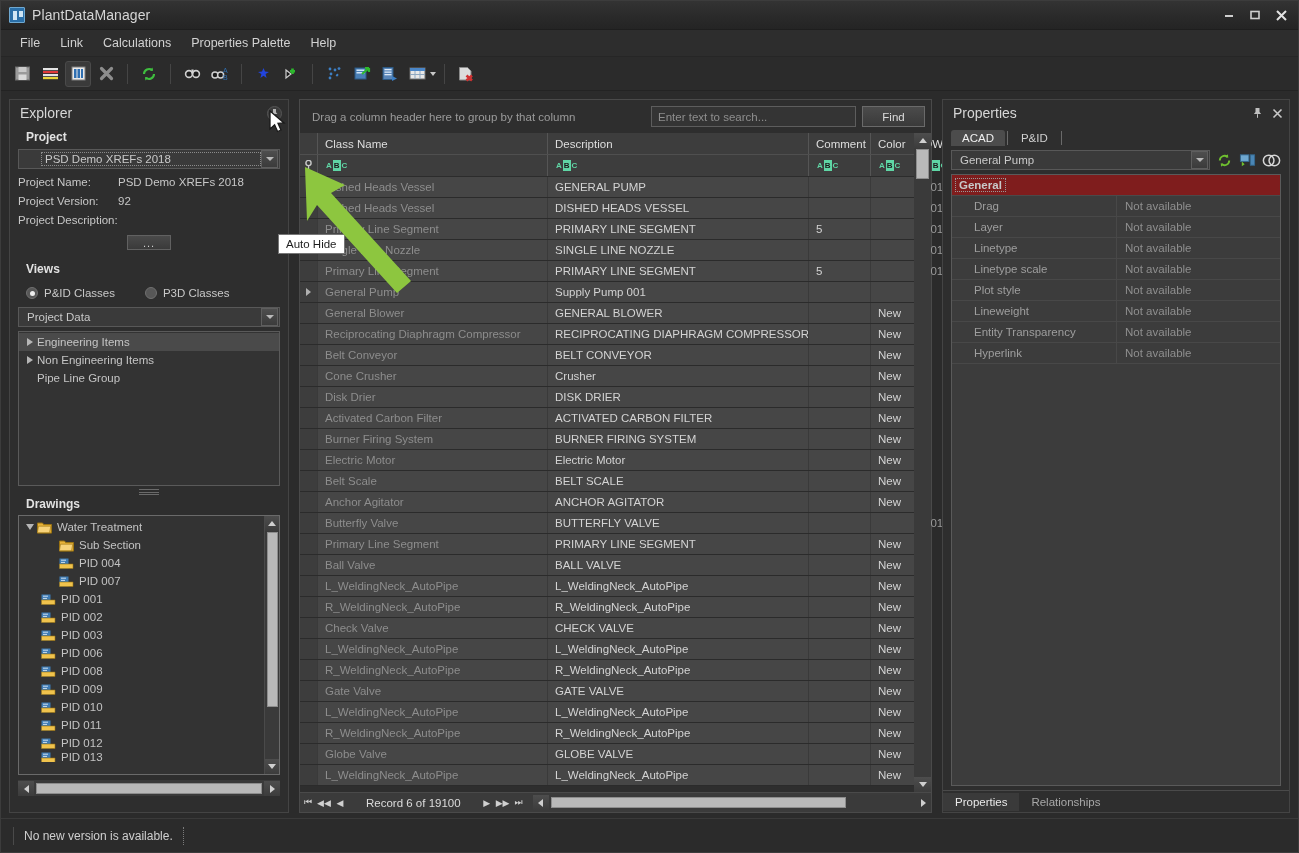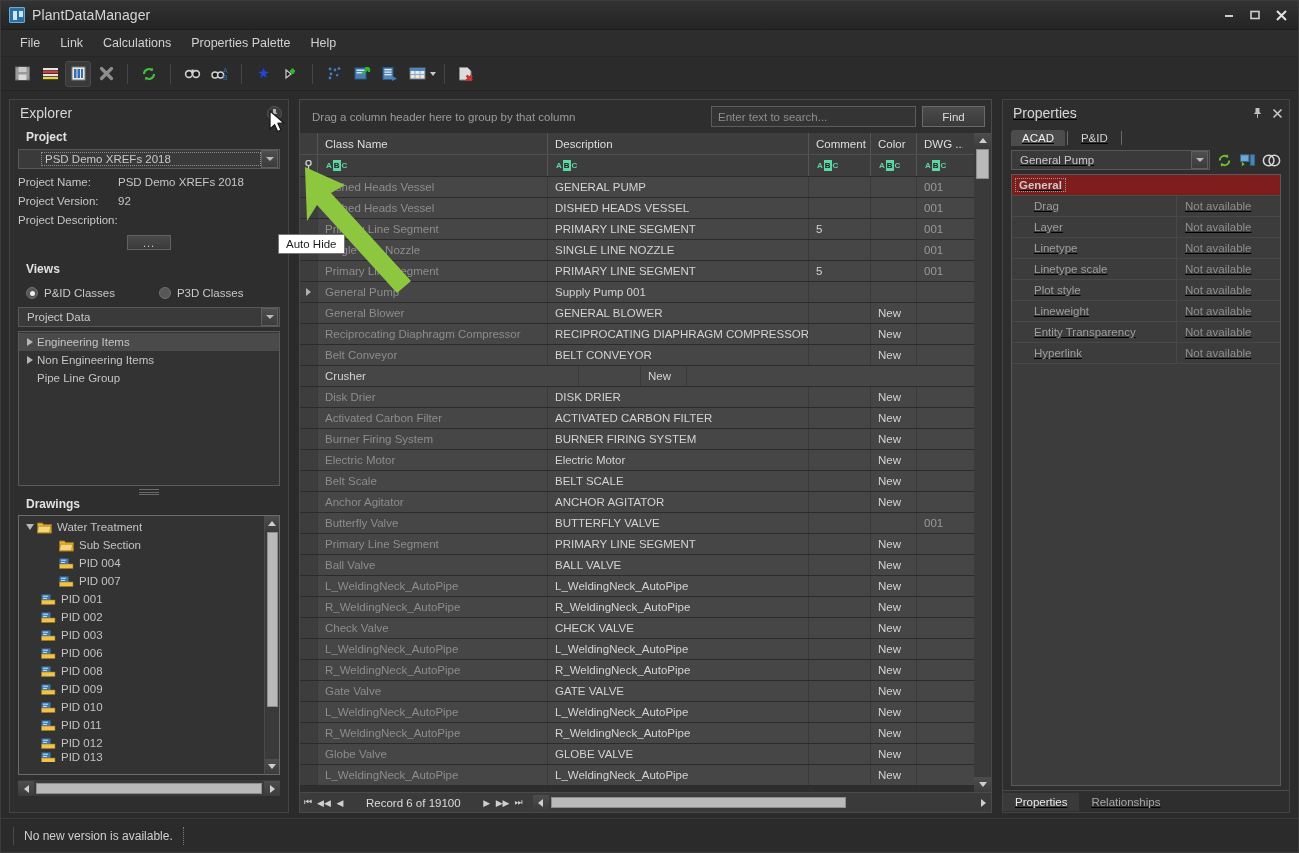--- a/index.html
+++ b/index.html
@@ -156,21 +156,21 @@
   .radio { display: flex; align-items: center; gap: 6px; }
   .radio .dot {
     width: 12px; height: 12px; border-radius: 50%;
     background: #575757; border: 1px solid #707070;
     display: flex; align-items: center; justify-content: center;
   }
   .radio.on .dot::after {
     content:""; width: 5px; height: 5px; border-radius: 50%; background: #ededed;
   }
   .radio span { color: #c9c9c9; font-size: 11.5px; }
-  .radio:last-child { margin-left: 36px; }
+  .radio:last-child { margin-left: 22px; }
 
   .treebox {
     background: #333333; border: 1px solid #5a5a5a;
     flex: 1; min-height: 0; overflow: hidden;
     padding-top: 1px;
   }
   .tree-row {
     height: 18px; display: flex; align-items: center;
     color: #c5c5c5; font-size: 11.5px; padding-left: 4px;
   }
@@ -302,21 +302,21 @@
     display: flex; flex-direction: column; align-items: center;
   }
   .status-bar-grid {
     height: 20px; background: #3b3b3b; display: flex; align-items: center;
     border-top: 1px solid #4a4a4a;
   }
   .nav-btn { width: 16px; display: flex; align-items: center; justify-content: center; color: #d0d0d0; font-size: 9px; }
   .rec-text { color: #dcdcdc; font-size: 11.5px; padding: 0 18px; }
 
   
-  .props { width: 288px; flex: none; display: flex; flex-direction: column; text-decoration: underline; }
+  .props { width: 348px; flex: none; display: flex; flex-direction: column; }
   .ptabs { height: 20px; display: flex; align-items: flex-end; padding-left: 8px; gap: 0; }
   .ptab {
     font-size: 11.5px; color: #cfcfcf; padding: 2px 11px;
     border-radius: 3px 3px 0 0;
   }
   .ptab.on { background: #4c4c4c; color: #f0f0f0; }
   .ptab-sep { width: 1px; height: 14px; background: #6a6a6a; margin: 0 2px 1px 2px;}
   .prop-toolrow { display: flex; align-items: center; gap: 6px; padding: 4px 8px 3px 8px; }
   .prop-combo { flex: 1; height: 20px; }
   .prop-table {
@@ -864,20 +864,21 @@
                 <div class="data-row">
                   <div class="ind-col"></div>
                   <div class="cell cls" style="width: 230px;">Belt Conveyor</div>
                   <div class="cell desc" style="width: 261px;">BELT CONVEYOR</div>
                   <div class="cell num" style="width: 62px;"></div>
                   <div class="cell num" style="width: 46px;">New</div>
                   <div class="cell dwg" style="width: 46px; border-right: none;"></div>
                 </div>
                 <div class="data-row">
                   <div class="ind-col"></div>
+                  <div class="cell cls" style="width: 230px;">Cone Crusher</div>
                   <div class="cell desc" style="width: 261px;">Crusher</div>
                   <div class="cell num" style="width: 62px;"></div>
                   <div class="cell num" style="width: 46px;">New</div>
                   <div class="cell dwg" style="width: 46px; border-right: none;"></div>
                 </div>
                 <div class="data-row">
                   <div class="ind-col"></div>
                   <div class="cell cls" style="width: 230px;">Disk Drier</div>
                   <div class="cell desc" style="width: 261px;">DISK DRIER</div>
                   <div class="cell num" style="width: 62px;"></div>

